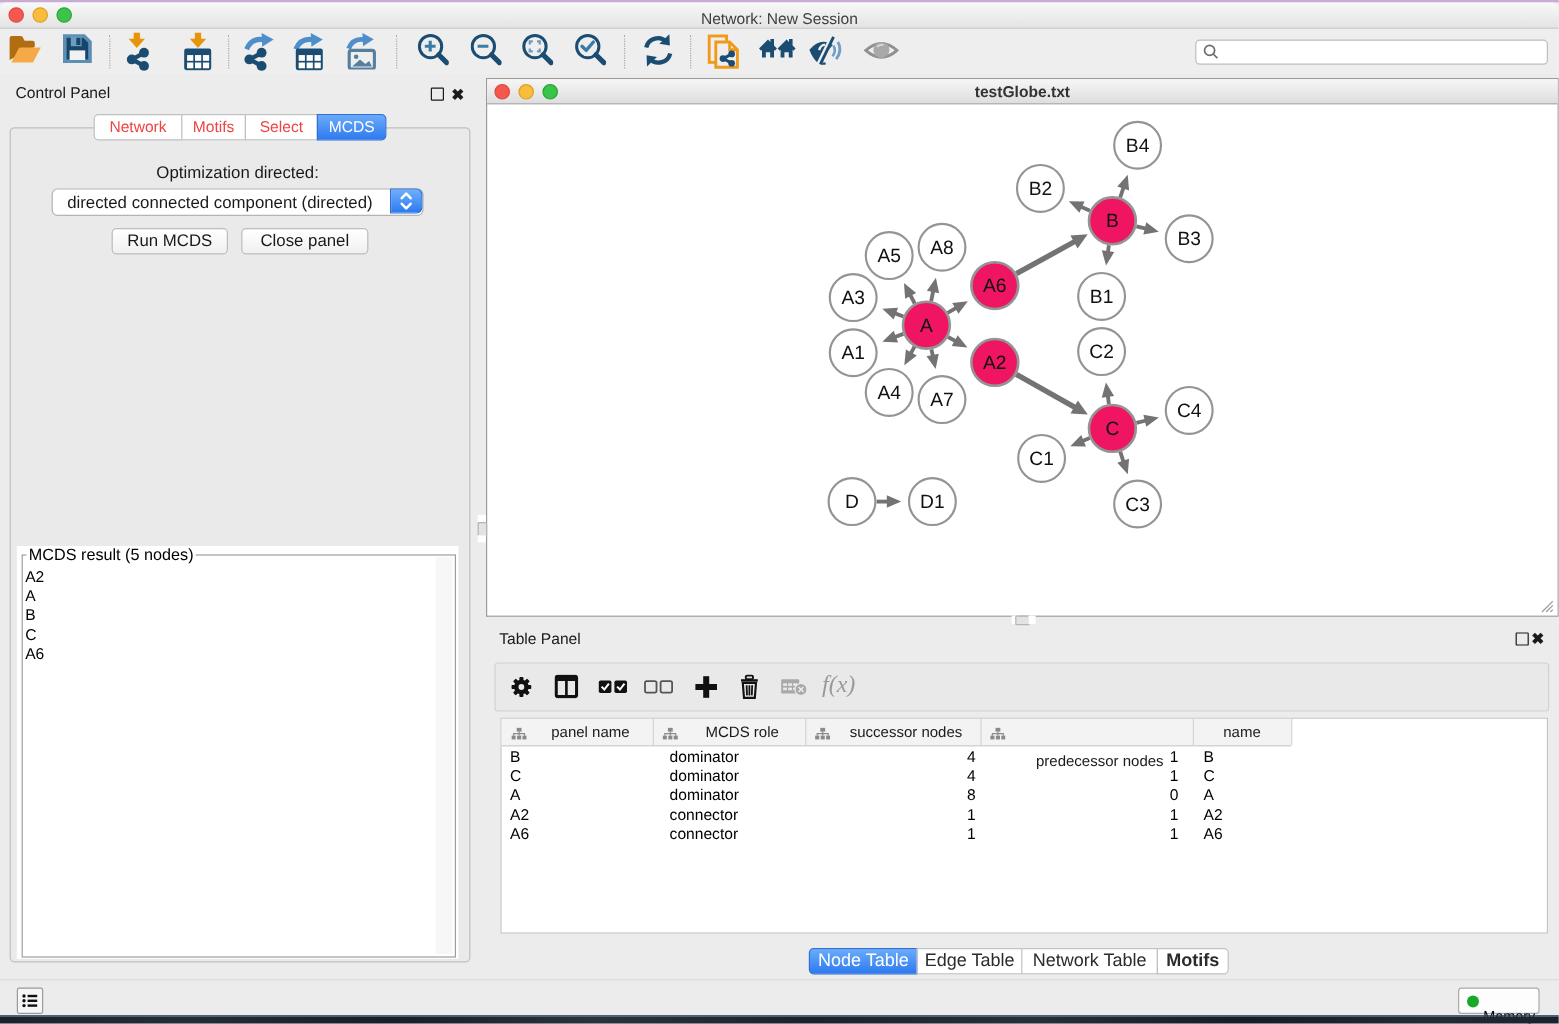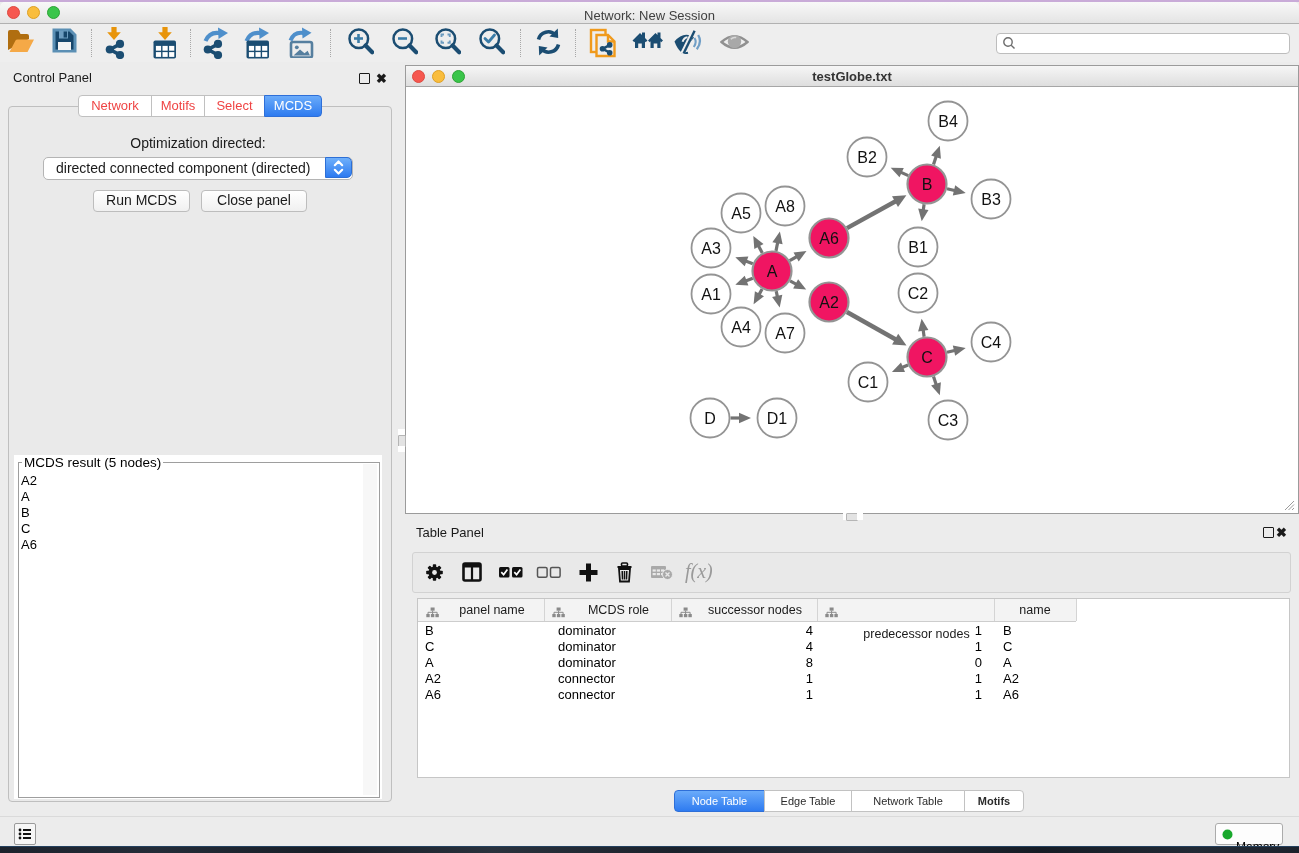--- a/index.html
+++ b/index.html
@@ -41,21 +41,21 @@
   #nettitle{left:0;top:0;width:892px;height:20px;background:linear-gradient(#f6f6f6,#dedede);border-bottom:1px solid #a6a6a6;}
   #netname{left:0;top:3px;width:892px;text-align:center;font-size:13px;font-weight:bold;color:#333;}
   
   #tptitle{left:416px;top:525px;font-size:13px;color:#1a1a1a;}
   #tptoolbar{left:412px;top:552px;width:879px;height:41px;background:#e9e9e9;border:1px solid #d2d2d2;border-radius:3px;box-sizing:border-box;}
   #tptable{left:417px;top:598px;width:873px;height:180px;background:#fff;border:1px solid #c6c6c6;box-sizing:border-box;}
   #thead{left:0;top:0;width:658px;height:22px;background:#f3f3f3;border-bottom:1px solid #cdcdcd;}
   .hsep{top:0;width:1px;height:22px;background:#d4d4d4;}
   .hlabel{top:4px;font-size:12.5px;color:#1a1a1a;text-align:center;}
   .cell{font-size:13px;color:#000;}
-  .btab{top:790px;z-index:6;height:20px;background:#fff;border:1px solid #c2c2c2;font-size:11px;color:#2b2b2b;text-align:center;line-height:20px;}
+  .btab{top:790px;z-index:6;height:20px;background:#fff;border:1px solid #c2c2c2;font-size:15px;color:#2b2b2b;text-align:center;line-height:20px;}
   .btabsel{background:linear-gradient(#6aabfa,#2e7bf0);color:#fff;border:1px solid #2e6fd8;}
   #statusbar{left:0;top:816px;width:1299px;height:30px;background:#ececec;border-top:1px solid #dadada;}
   #listbtn{left:14px;top:823px;width:20px;height:20px;background:#f6f6f6;border:1px solid #9a9a9a;border-radius:2px;}
   #membtn{left:1215px;top:823px;width:66px;height:20px;background:#fdfdfd;border:1px solid #ababab;border-radius:3px;}
   #bottomstrip{left:0;top:846px;width:1299px;height:7px;
     background:linear-gradient(90deg,#1c222c 0%,#242c38 12%,#181e27 25%,#2a323d 38%,#1b222c 52%,#262e3a 66%,#161c25 80%,#222a35 92%,#1c222c 100%);
     border-top:1px solid #23405e;}
 </style>
 </head>
 <body>

